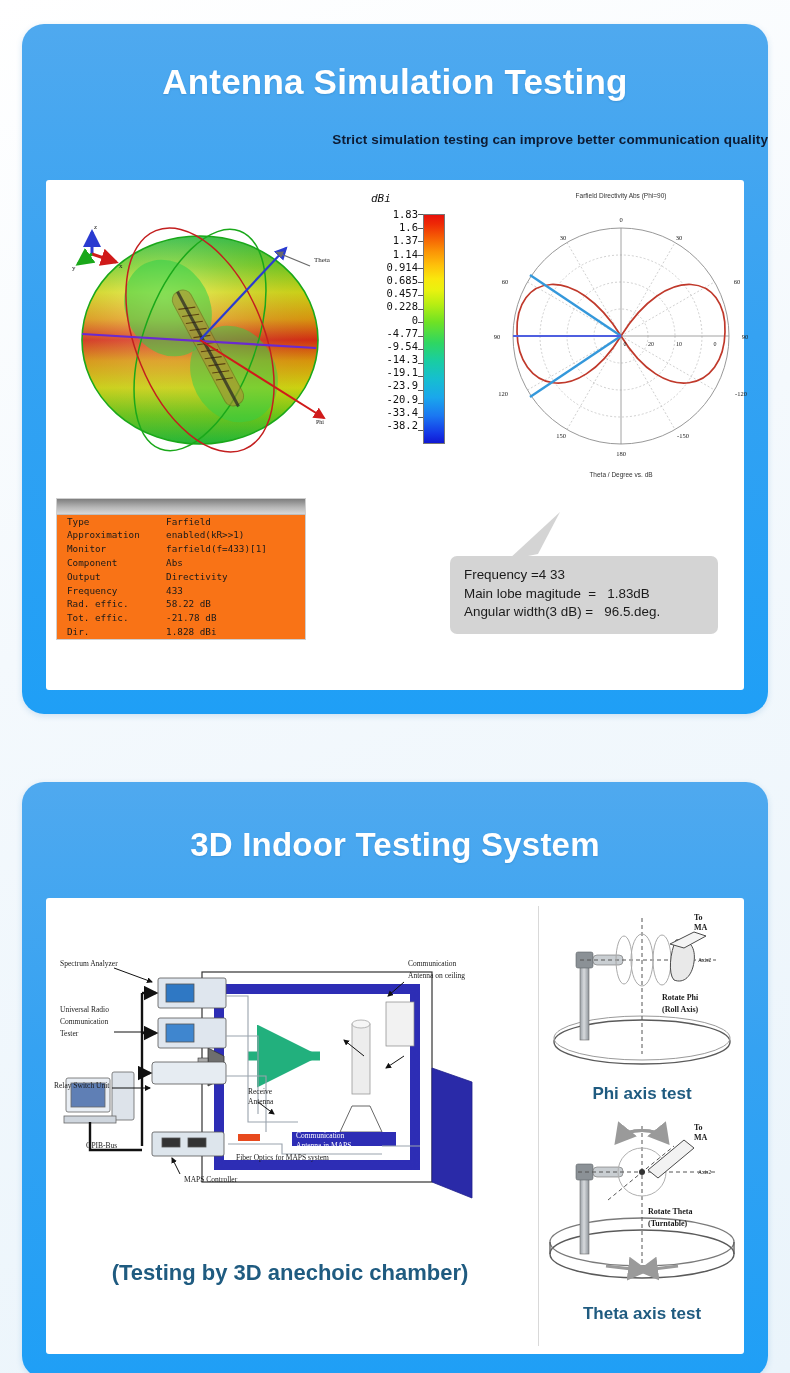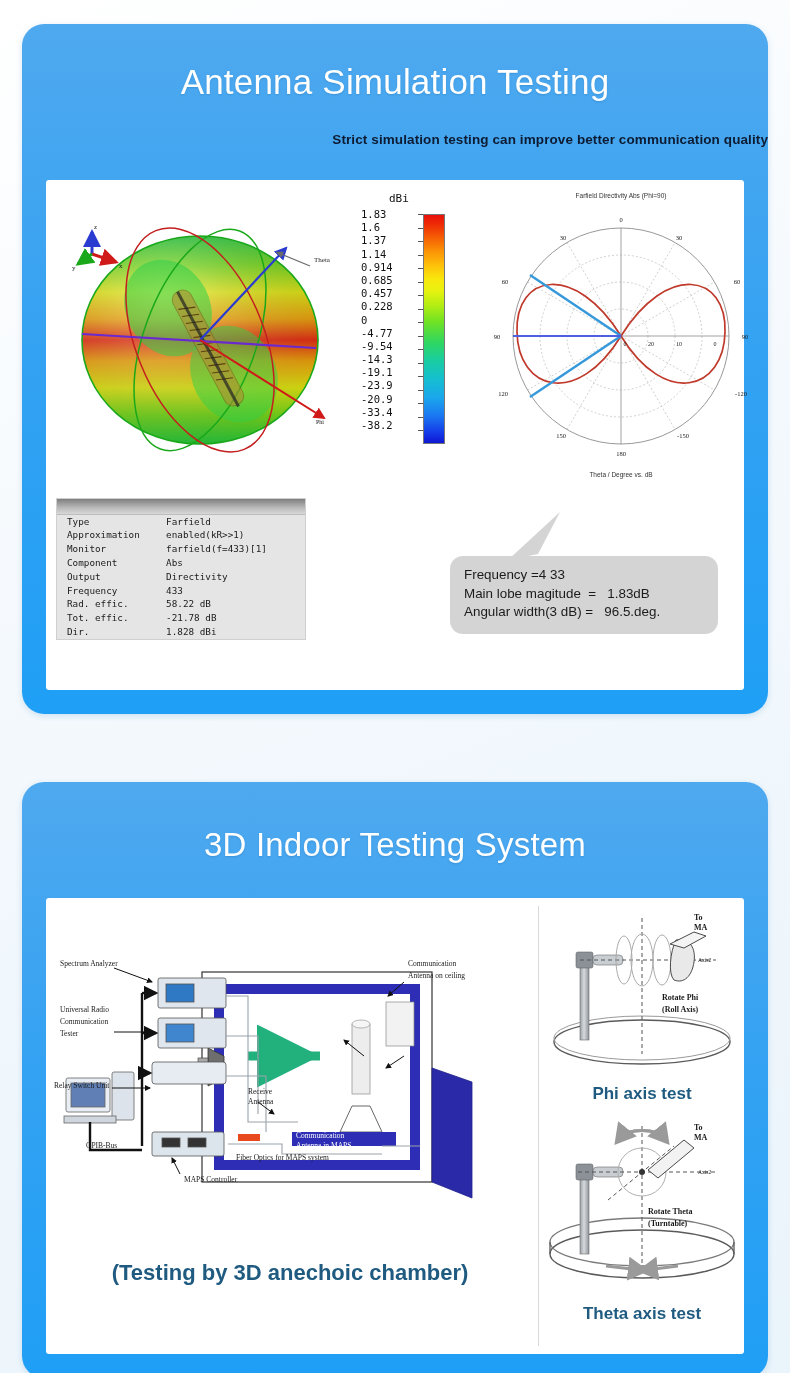--- a/index.html
+++ b/index.html
@@ -15,21 +15,21 @@
   .card {
     position:absolute; left:22px; width:746px;
     border-radius:22px;
     background:linear-gradient(180deg,#4fa9ef 0%,#35a2f2 45%,#1f9ff6 100%);
     box-shadow:0 2px 6px rgba(40,120,190,.18);
   }
   #card-sim  { top:24px;  height:690px; }
   #card-3d   { top:758px; height:596px;margin-top:24px; }
 
   .card-title {
-    text-align:center; color:#ffffff; font-weight:normal;
+    text-align:center; color:#ffffff; font-weight:bold;
     letter-spacing:.2px;
     text-shadow:0 1px 2px rgba(20,90,150,.25);
   }
   #card-sim .card-title { font-size:35px; padding-top:38px; }
   #card-3d  .card-title { font-size:33px; padding-top:44px; }
 
   .card-subtitle {
     text-align:right; color:#0d1b33; font-weight:bold;
     font-size:13.5px; padding-top:30px; letter-spacing:.1px;
   }
@@ -39,70 +39,70 @@
     background:#ffffff; border-radius:3px;
   }
   #panel-sim { top:156px; bottom:24px; }
   #panel-3d  { top:116px; bottom:24px; }
 
   
   .fig3d { position:absolute; left:12px; top:8px; width:300px; height:300px; }
   .legend { position:absolute; left:315px; top:12px; width:110px; height:270px; }
   .legend .lg-title {
     font-family:"DejaVu Sans Mono", monospace; font-size:11px; color:#111;
-    position:absolute; left:28px; top:0;
+    position:absolute; left:10px; top:0;font-style:italic;
   }
   .legend .lg-bar {
     position:absolute; left:62px; top:22px; width:22px; height:230px;
     border:1px solid #777;
     background:linear-gradient(180deg,
       #e8110a 0%, #ee2a06 4%, #f55f04 10%, #fb9406 16%, #fec00a 22%,
       #f9e70d 28%, #e9f20f 33%, #b9ee12 39%, #6fe224 47%, #2fd661 56%,
       #19cda2 64%, #16bed0 72%, #1aa7ec 80%, #1b78f2 88%, #1436e6 96%, #1018d2 100%);
   }
   .legend .lg-ticks { position:absolute; left:0; top:16px; width:60px; }
   .legend .lg-ticks div {
     font-family:"DejaVu Sans Mono", monospace; font-size:10.5px; color:#111;
-    height:13.2px; line-height:13.2px; padding-right:3px;
+    text-align:right; height:13.2px; line-height:13.2px; padding-right:3px;
   }
   .legend .lg-marks { position:absolute; left:57px; top:22px; width:6px; height:230px; }
   .legend .lg-marks i {
     display:block; height:13.5px; border-top:1px solid #555; width:6px;
   }
 
   .polar { position:absolute; left:430px; top:10px; width:290px; height:290px; }
   .polar .p-title, .polar .p-foot {
     position:absolute; width:100%; text-align:center;
     font-size:6.5px; color:#333; font-family:"Liberation Sans", sans-serif;
   }
   .polar .p-title { top:2px; }
   .polar .p-foot  { bottom:2px; }
 
   
   .spec {
     position:absolute; left:10px; top:318px; width:250px;
-    border:1px solid #cfcfcf; background:#e5e5e5;
+    border:1px solid #cfcfcf; background:#f97316;
   }
   .spec .spec-head {
     height:16px;
     background:linear-gradient(180deg,#7e7e7e 0%,#b6b6b6 55%,#d8d8d8 100%);
     border-bottom:1px solid #bdbdbd;
   }
   .spec table { width:100%; border-collapse:collapse; }
   .spec td {
     font-family:"DejaVu Sans Mono", monospace; font-size:9.3px; color:#1a1a1a;
     padding:0.6px 0; line-height:12.6px;
   }
   .spec td.k { width:44%; padding-left:10px; }
   .spec td.v { width:56%; }
 
   
   .callout {
     position:absolute; left:404px; top:376px; width:268px;
-    background:#d4d4d4; border-radius:13px; padding:10px 12px 12px 14px;
+    background:#d4d4d4; border-radius:7px; padding:10px 12px 12px 14px;
   }
   .callout .cl-line {
     font-size:13.4px; color:#1b1b1b; line-height:18.5px;
     font-family:"Liberation Sans", sans-serif; white-space:pre;
   }
   .callout-tail {
     position:absolute; left:440px; top:330px; width:80px; height:52px;
   }
 
   

